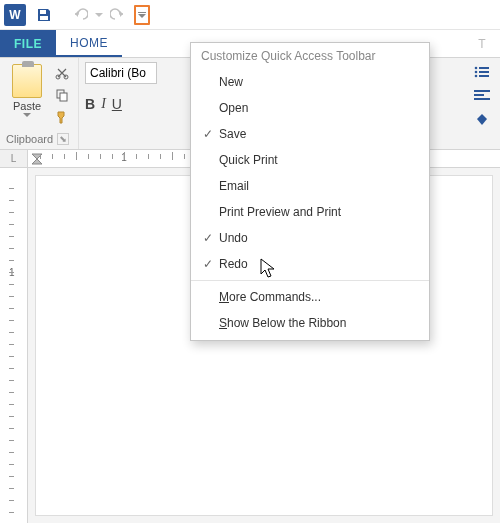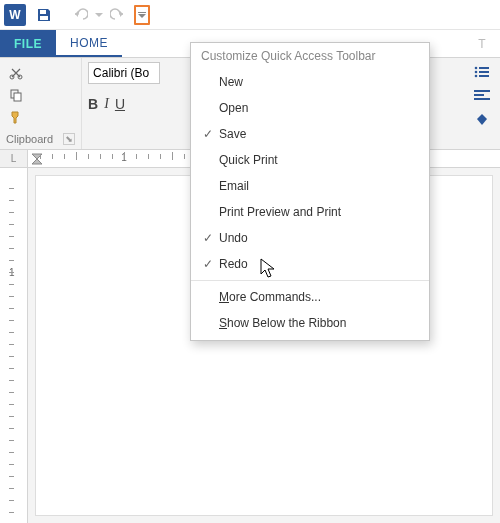--- a/index.html
+++ b/index.html
@@ -16,21 +16,21 @@
 
   .tabs { height: 28px; background: #fff; display:flex; border-bottom:1px solid #d4d4d4; }
   .tab { padding: 0 14px; display:flex; align-items:center; font-size:12px; text-transform:uppercase; letter-spacing:0.5px; color:#444;}
   .tab.file { background:#2b579a; color:#5eead4; font-weight:bold; }
   .tab.active { color:#2b579a; border-bottom:2px solid #2b579a; }
   .tab.faded { color:#bbb; }
 
   .ribbon { height: 92px; background:#f3f3f3; border-bottom:1px solid #d4d4d4; display:flex; }
   .grp { border-right:1px solid #e0e0e0; padding:4px 6px 0 6px; display:flex; flex-direction:column; }
   .grp .grp-body { flex:1; display:flex; gap:4px; }
-  .grp .grp-label { text-align:center; font-size:11px; color:#777; padding:2px 0 4px; display:flex; align-items:center; gap:6px;}
+  .grp .grp-label { text-align:center; font-size:11px; color:#777; padding:2px 0 4px; display:flex; align-items:center; gap:0;}
   .paste-col { display:flex; flex-direction:column; align-items:center; width:42px;}
   .paste-col .clipboard-icn { width:30px; height:34px; background:linear-gradient(#fff6d6,#ffe08a); border:1px solid #d6b24a; border-radius:2px; position:relative; margin-top:2px;}
   .paste-col .clipboard-icn::before { content:""; position:absolute; top:-4px; left:9px; width:12px; height:6px; background:#aaa; border-radius:2px 2px 0 0;}
   .paste-col .txt { font-size:11px; margin-top:2px;}
   .mini-col { display:flex; flex-direction:column; gap:4px; padding-top:2px;}
   .mini { width:20px; height:18px; display:flex; align-items:center; justify-content:center; color:#666;}
   .fontbox { display:flex; gap:2px; align-items:center; }
   .fontbox input { height:22px; width:72px; border:1px solid #c8c8c8; font-size:12px; padding:0 4px; background:#fff;}
   .font-row2 { display:flex; gap:6px; align-items:center; margin-top:8px; font-size:14px;}
   .font-row2 .b { font-weight:bold;}
@@ -106,20 +106,27 @@
 <div class="tabs">
   <div class="tab file">FILE</div>
   <div class="tab active">HOME</div>
   <div style="flex:1"></div>
   <div class="tab faded">T</div>
 </div>
 
 <div class="ribbon">
   <div class="grp">
     <div class="grp-body">
+      <div class="paste-col">
+        <div class="clipboard-icn"></div>
+        <div class="txt">Paste</div>
+        <svg width="8" height="6" viewBox="0 0 8 6">
+            <path fill="#888" d="M0 1h8L4 5z"></path>
+          </svg>
+      </div>
       <div class="mini-col">
         <div class="mini">
             <svg width="14" height="14" viewBox="0 0 14 14">
               <path stroke="#666" stroke-width="1.2" fill="none" d="M3 3l8 8M11 3l-8 8"></path>
               <circle cx="3" cy="11" r="2" fill="none" stroke="#666"></circle>
               <circle cx="11" cy="11" r="2" fill="none" stroke="#666"></circle>
             </svg>
           </div>
         <div class="mini">
             <svg width="14" height="14" viewBox="0 0 14 14">

